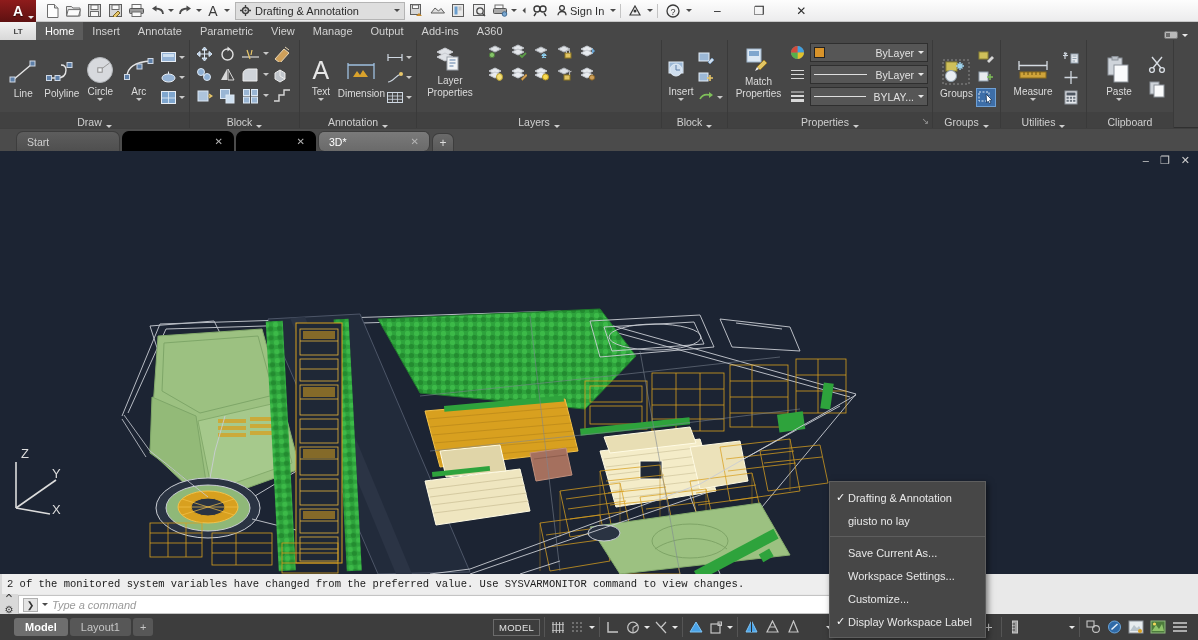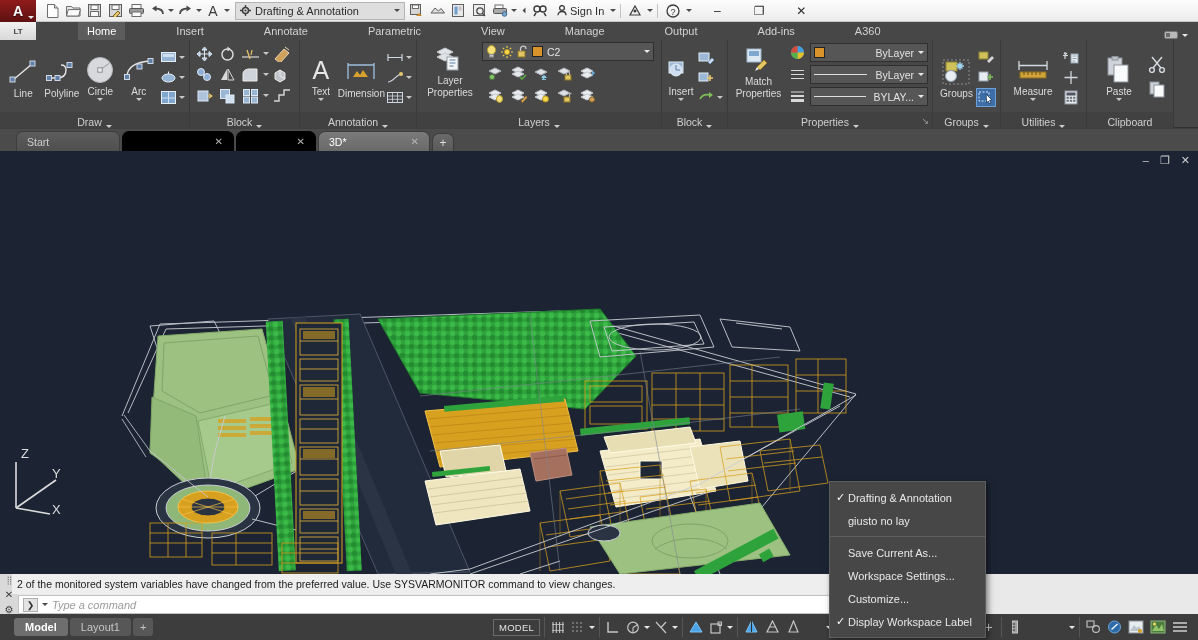--- a/index.html
+++ b/index.html
@@ -64,21 +64,21 @@
   .ic-sep { width: 1px; height: 14px; background: #c4c4c4; margin: 0 2px; }
   .wincontrols { display: flex; flex: none; }
   .wc {
     width: 42px; height: 22px; display: flex; align-items: center;
     justify-content: center; color: #2b2b2b; font-size: 12px;
   }
 
   
   .ribbon-tabs {
     position: absolute; top: 22px; left: 0; width: 1198px; height: 18px;
-    background: #474747; display: flex; align-items: flex-end; gap: 42px;
+    background: #474747; display: flex; align-items: flex-end;
   }
   .lt-badge {
     width: 36px; height: 18px; background: linear-gradient(#f2f2f2,#d8d8d8);
     font-size: 8px; color: #444; display: flex; align-items: center;
     justify-content: center; font-weight: bold; flex: none;
   }
   .rtab {
     height: 18px; padding: 0 9px; font-size: 11px; color: #d2d2d2;
     display: flex; align-items: center; white-space: nowrap;
   }
@@ -140,21 +140,21 @@
     background: #4b4b4b; display: flex; align-items: flex-end; padding-left: 16px;
   }
   .dtab {
     height: 20px; min-width: 96px; padding: 7px 10px;
     background: linear-gradient(#5d5d5d,#4f4f4f);
     border-top-left-radius: 7px; border-top-right-radius: 7px;
     display: flex; align-items: center; gap: 10px;
     font-size: 10.5px; color: #cfcfcf; margin-right: 2px;
     border: 1px solid #3d3d3d; border-bottom: none;
   }
-  .dtab.active { background: linear-gradient(#7a7a7a,#6a6a6a); color: #fff; }
+  .dtab.active { background: linear-gradient(#7a7a7a,#6a6a6a); color: #fff; border-radius: 6px; }
   .dtab .x { font-size: 10px; color: #b5b5b5; margin-left: auto; }
   .dtab.redacted { background: #000; color: #000; border-color: #000; }
   .dtab.redacted .x { color: #b5b5b5; }
   .dtab-plus {
     width: 22px; height: 18px; background: linear-gradient(#6a6a6a,#5a5a5a);
     border-top-left-radius: 7px; border-top-right-radius: 7px;
     display: flex; align-items: center; justify-content: center;
     color: #ddd; font-size: 12px; border: 1px solid #3d3d3d; border-bottom: none;
   }
 
@@ -186,23 +186,23 @@
   .cmdarea {
     position: absolute; top: 574px; left: 0; width: 1198px; height: 40px;
     background: #e9e9e9;
   }
   .cmd-grip {
     position: absolute; left: 0; top: 0; width: 18px; height: 40px;
     background: #d9d9d9; display: flex; flex-direction: column;
     align-items: center; padding-top: 2px; gap: 4px;
   }
   .cmd-hist {
-    position: absolute; left: 12px; top: 0; right: 368px; height: 20px;
+    position: absolute; left: 2px; top: 0; right: 368px; height: 20px;
     background: #eeeeee; display: flex; align-items: center;
-    font-family: Liberation Sans, sans-serif; font-size: 10.5px; color: #1b1b1b;
+    font-family: Liberation Mono, monospace; font-size: 10.5px; color: #1b1b1b;
     padding-left: 5px; white-space: nowrap; overflow: hidden;
   }
   .cmd-input-wrap {
     position: absolute; left: 18px; top: 21px; right: 368px; height: 19px;
     background: #ffffff; border: 1px solid #c4c4c4;
     display: flex; align-items: center; gap: 4px; padding-left: 4px;
   }
   .cmd-prompt {
     width: 15px; height: 14px; background: #e4e4e4; border: 1px solid #b0b0b0;
     font-size: 9px; color: #333; display: flex; align-items: center;
@@ -672,45 +672,20 @@
                 <rect x="14" y="11" width="11" height="13" fill="#f2f4f6" stroke="#9aa0a8"></rect>
                 <g stroke="#5d7fa8" stroke-width="1.2">
                   <path d="M16.5 14h6M16.5 17h6M16.5 20h4"></path>
                 </g>
               </svg>
           </span>
           <span>Layer</span>
           <span>Properties</span>
         </div>
         <div style="display:flex;flex-direction:column;gap:3px;margin-left:3px;">
-          <div class="combo" style="width:172px;">
-            <span>
-              <svg width="11" height="13" viewBox="0 0 11 13">
-                  <ellipse cx="5.5" cy="5" rx="4" ry="4.5" fill="#f5e07a" stroke="#b8a030"></ellipse>
-                  <rect x="3.5" y="9.5" width="4" height="2.5" fill="#c8c8c8" stroke="#8b8b8b"></rect>
-                </svg>
-            </span>
-            <span>
-              <svg width="12" height="12" viewBox="0 0 12 12">
-                  <circle cx="6" cy="6" r="2.6" fill="#f7d94e" stroke="#b8951e"></circle>
-                  <g stroke="#f0d04a" stroke-width="1.2">
-                    <path d="M6 0v2M6 10v2M0 6h2M10 6h2M1.8 1.8l1.4 1.4M8.8 8.8l1.4 1.4M10.2 1.8L8.8 3.2M3.2 8.8L1.8 10.2"></path>
-                  </g>
-                </svg>
-            </span>
-            <span>
-              <svg width="11" height="13" viewBox="0 0 11 13">
-                  <rect x="1" y="6" width="7" height="6" fill="#e2c564" stroke="#8e7620"></rect>
-                  <path d="M3.5 6V4c0-1.6 1.2-2.8 2.8-2.8S9 2.4 9 4" fill="none" stroke="#c9c9c9" stroke-width="1.3"></path>
-                </svg>
-            </span>
-            <span class="swatch" style="background:#d8932a;"></span>
-            <span class="cval">C2</span>
-            <span class="caret"></span>
-          </div>
           <div style="display:flex;gap:3px;margin-left:3px;">
             <div class="sbtn">
               <svg width="17" height="15" viewBox="0 0 17 15">
                   <path d="M2 5l6-3 6 3-6 3z" fill="#dfe2e6" stroke="#aeb2b8"></path>
                   <circle cx="5" cy="11" r="2.6" fill="#86c46a" stroke="#4d7a3c"></circle>
                 </svg>
             </div>
             <div class="sbtn">
               <svg width="17" height="15" viewBox="0 0 17 15">
                   <g stroke="#bcc0c6" fill="#e4e7eb">

